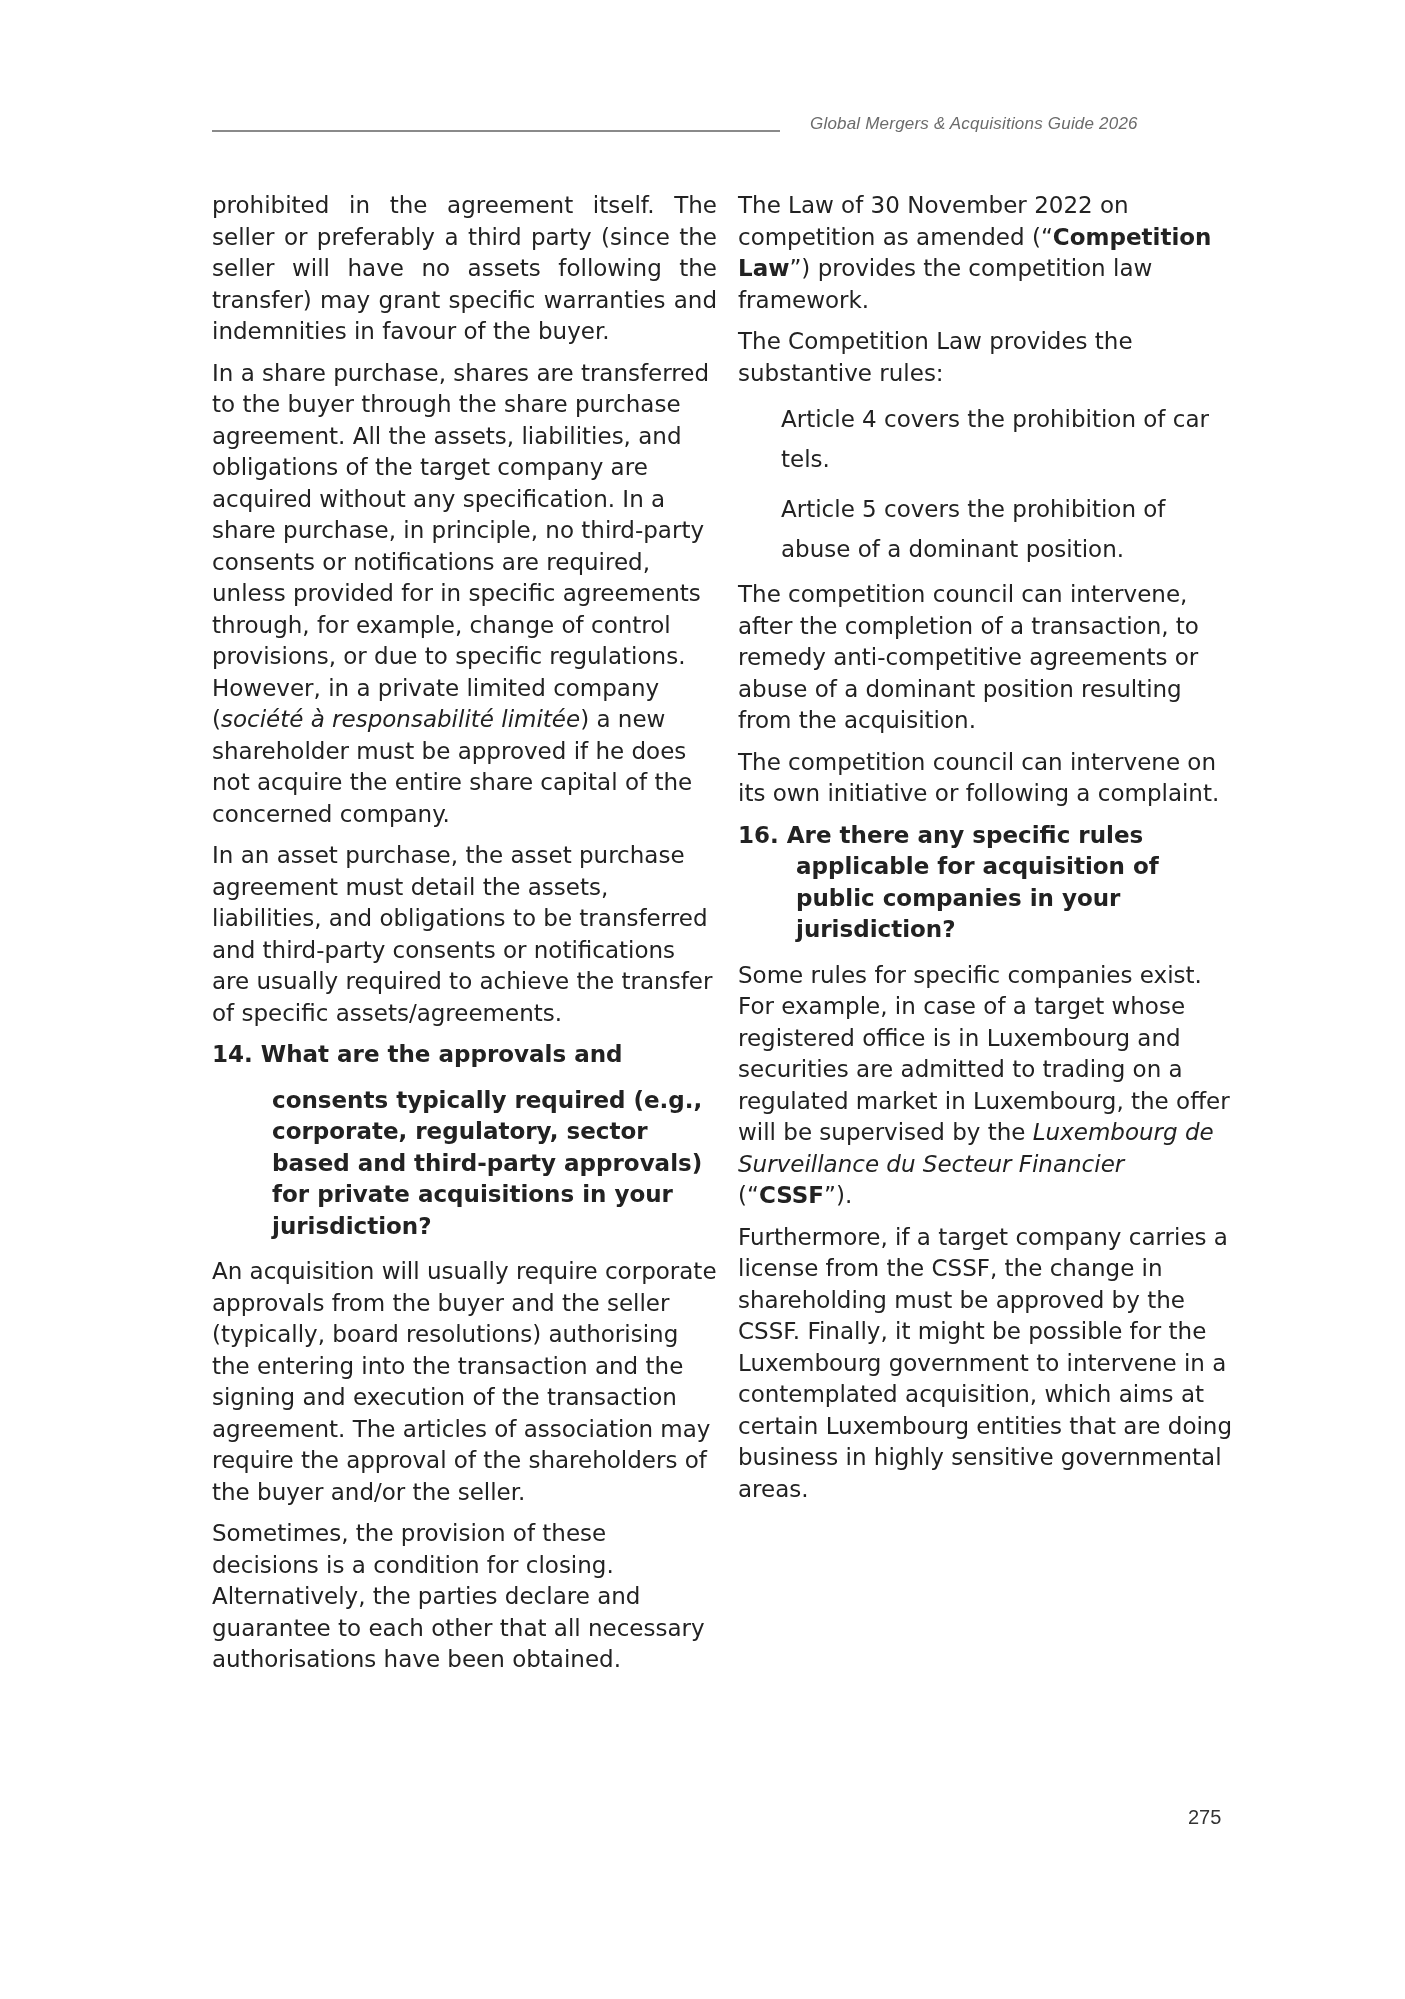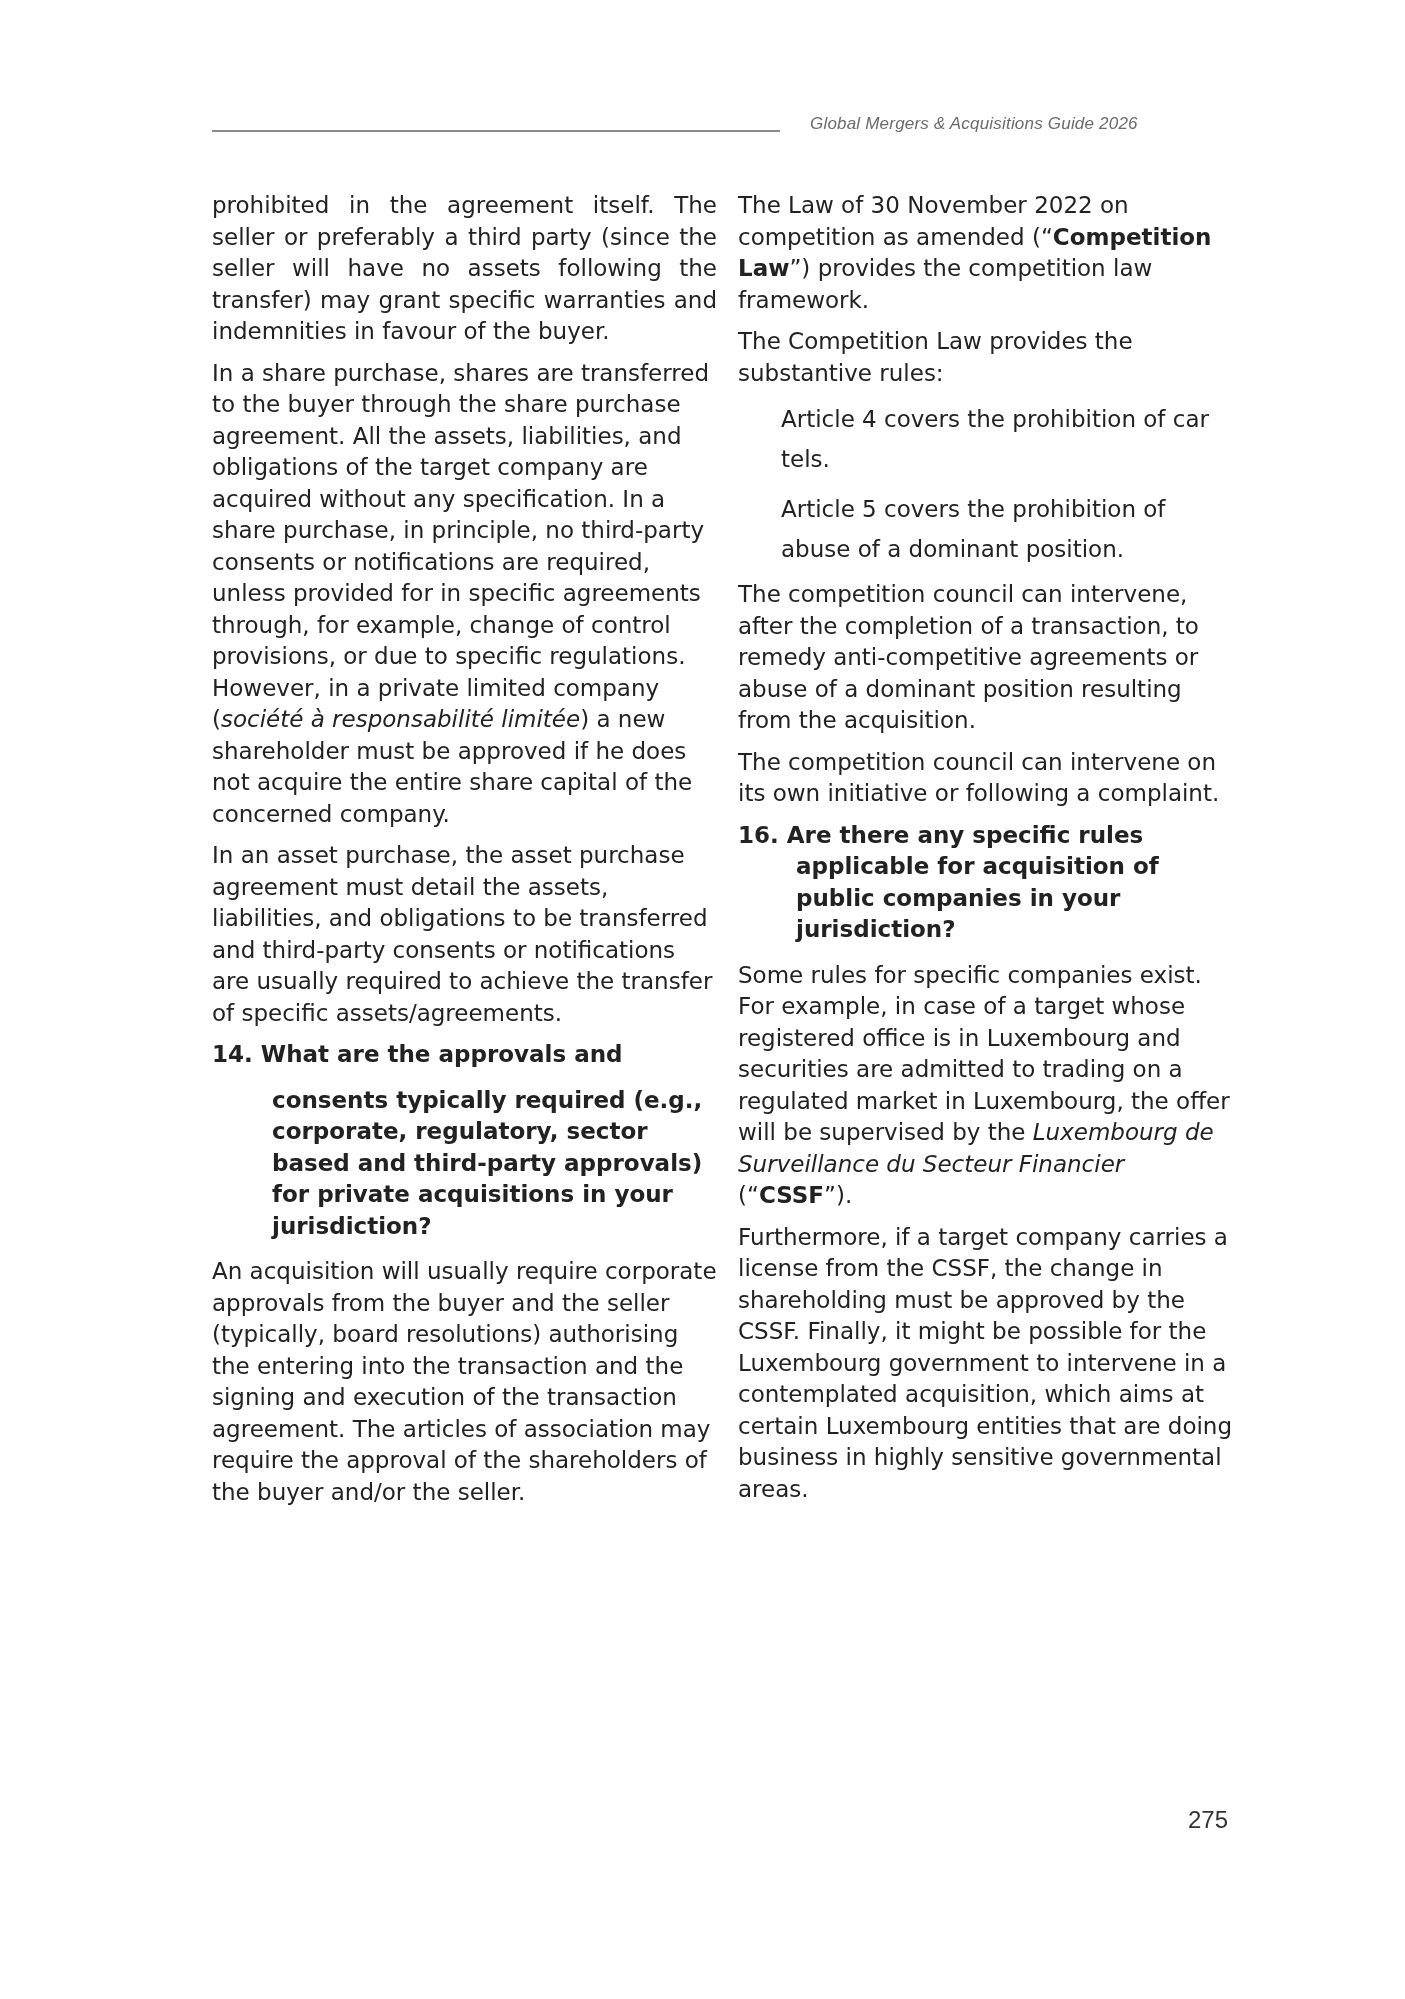--- a/index.html
+++ b/index.html
@@ -11,40 +11,41 @@
   .col { position:absolute; top:190px; width:505px; font-size:23px; line-height:31.5px; }
   .col.left { left:212px; }
   .col.right { left:738px; width:495px; }
   .col p { margin:0 0 10px 0; }
   .col p.just { text-align:justify; }
   .q { font-weight:bold; margin:0 0 14px 0; }
   .q .indent { display:block; padding-left:58px; }
   .q.deep .indent { padding-left:60px; margin-top:14px; }
   .rule-item { padding-left:43px; margin:0 0 8px 0; line-height:40px; }
   .page-num { position:absolute; left:1188px; top:1806px; font-family:"Liberation Sans", sans-serif;
-              font-size:24px; color:#333333; }
+              font-size:20px; color:#333333; }
   em { font-style:italic; }
   strong { font-weight:bold; }
 </style>
 </head>
 <body>
 
 <div class="header-rule"></div>
 <div class="header-title">Global Mergers &amp; Acquisitions Guide 2026</div>
 
 <div class="col left">
   <p class="just">prohibited in the agreement itself. The seller or preferably a third party (since the seller will have no assets following the transfer) may grant specific warranties and indemnities in favour of the buyer.</p>
   <p><span>In a share purchase, shares are transferred to the buyer through the share purchase agreement. All the assets, liabilities, and obligations of the target company are acquired without any specification. In a share purchase, in principle, no third-party consents or notifications are required, unless provided for in specific agreements through, for example, change of control provisions, or due to specific regulations. However, in a private limited company (</span><em>société à responsabilité limitée</em><span>) a new shareholder must be approved if he does not acquire the entire share capital of the concerned company.</span></p>
   <p>In an asset purchase, the asset purchase agreement must detail the assets, liabilities, and obligations to be transferred and third-party consents or notifications are usually required to achieve the transfer of specific assets/agreements.</p>
   <div class="q deep">
     <span>14.</span>
     <span>What are the approvals and</span>
     <span class="indent">consents typically required (e.g., corporate, regulatory, sector based and third-party approvals) for private acquisitions in your jurisdiction?</span>
   </div>
   <p>An acquisition will usually require corporate approvals from the buyer and the seller (typically, board resolutions) authorising the entering into the transaction and the signing and execution of the transaction agreement. The articles of association may require the approval of the shareholders of the buyer and/or the seller.</p>
+  <p>Sometimes, the provision of these decisions is a condition for closing. Alternatively, the parties declare and guarantee to each other that all necessary authorisations have been obtained.</p>
 </div>
 
 <div class="col right">
   <p><span>The Law of 30 November 2022 on competition as amended (“</span><strong>Competition Law</strong><span>”) provides the competition law framework.</span></p>
   <p>The Competition Law provides the substantive rules:</p>
   <p class="rule-item">Article 4 covers the prohibition of car tels.</p>
   <p class="rule-item">Article 5 covers the prohibition of abuse of a dominant position.</p>
   <p>The competition council can intervene, after the completion of a transaction, to remedy anti-competitive agreements or abuse of a dominant position resulting from the acquisition.</p>
   <p>The competition council can intervene on its own initiative or following a complaint.</p>
   <div class="q">

